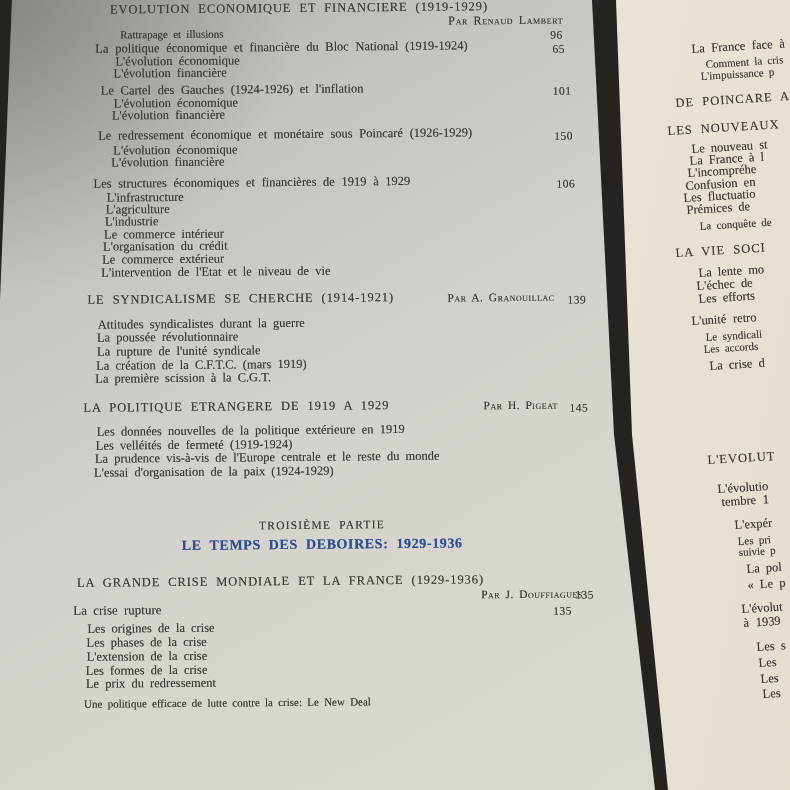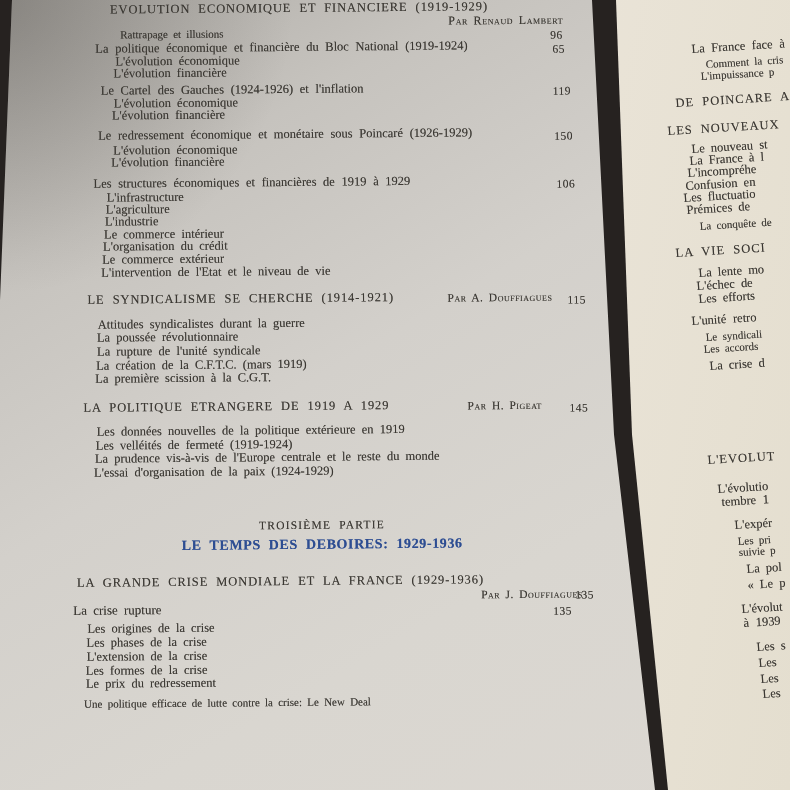--- a/index.html
+++ b/index.html
@@ -58,43 +58,43 @@
 
   <div class="left-page">
     <div class="lp-content">
 
       <div class="lp-row t-h1" style="padding-left:110px">EVOLUTION ECONOMIQUE ET FINANCIERE (1919-1929)</div>
       <div class="lp-row t-byline" style="text-align:right;padding-right:57px;margin-top:1px">Par Renaud Lambert</div>
       <div class="lp-row t-small" style="padding-left:120px"><span>Rattrapage et illusions</span><span class="num" style="left:550px">96</span></div>
       <div class="lp-row t-section" style="padding-left:95px;margin-top:2px"><span>La politique économique et financière du Bloc National (1919-1924)</span><span class="num" style="left:552px">65</span></div>
       <div class="lp-row t-sub" style="padding-left:115px">L'évolution économique</div>
       <div class="lp-row t-sub" style="padding-left:113px">L'évolution financière</div>
-      <div class="lp-row t-section" style="padding-left:100px;margin-top:5px"><span>Le Cartel des Gauches (1924-1926) et l'inflation</span><span class="num" style="left:552px">119</span></div>
+      <div class="lp-row t-section" style="padding-left:100px;margin-top:5px"><span>Le Cartel des Gauches (1924-1926) et l'inflation</span><span class="num" style="left:552px">101</span></div>
       <div class="lp-row t-sub" style="padding-left:113px">L'évolution économique</div>
       <div class="lp-row t-sub" style="padding-left:111px">L'évolution financière</div>
       <div class="lp-row t-section" style="padding-left:97px;margin-top:8px"><span>Le redressement économique et monétaire sous Poincaré (1926-1929)</span><span class="num" style="left:553px">150</span></div>
       <div class="lp-row t-sub" style="padding-left:112px;margin-top:2px">L'évolution économique</div>
       <div class="lp-row t-sub" style="padding-left:110px">L'évolution financière</div>
       <div class="lp-row t-section" style="padding-left:92px;margin-top:9px"><span>Les structures économiques et financières de 1919 à 1929</span><span class="num" style="left:555px">106</span></div>
       <div class="lp-row t-sub" style="padding-left:105px;margin-top:1px">L'infrastructure</div>
       <div class="lp-row t-sub" style="padding-left:104px">L'agriculture</div>
       <div class="lp-row t-sub" style="padding-left:103px">L'industrie</div>
       <div class="lp-row t-sub" style="padding-left:102px;margin-top:1px">Le commerce intérieur</div>
       <div class="lp-row t-sub" style="padding-left:101px">L'organisation du crédit</div>
       <div class="lp-row t-sub" style="padding-left:100px;margin-top:1px">Le commerce extérieur</div>
       <div class="lp-row t-sub" style="padding-left:99px;margin-top:1px">L'intervention de l'Etat et le niveau de vie</div>
 
-      <div class="lp-row t-chapter" style="padding-left:85px;margin-top:15px"><span>LE SYNDICALISME SE CHERCHE (1914-1921)</span><span class="byline-abs" style="left:445px">Par A. Douffiagues</span><span class="num" style="left:565px">115</span></div>
+      <div class="lp-row t-chapter" style="padding-left:85px;margin-top:15px"><span>LE SYNDICALISME SE CHERCHE (1914-1921)</span><span class="byline-abs" style="left:445px">Par A. Granouillac</span><span class="num" style="left:565px">139</span></div>
       <div class="lp-row t-sub" style="padding-left:95px;margin-top:12px;line-height:13px">Attitudes syndicalistes durant la guerre</div>
       <div class="lp-row t-sub" style="padding-left:94px;line-height:13px">La poussée révolutionnaire</div>
       <div class="lp-row t-sub" style="padding-left:94px;margin-top:1px;line-height:13px">La rupture de l'unité syndicale</div>
       <div class="lp-row t-sub" style="padding-left:93px;margin-top:1px;line-height:13px">La création de la C.F.T.C. (mars 1919)</div>
       <div class="lp-row t-sub" style="padding-left:92px;line-height:13px">La première scission à la C.G.T.</div>
 
-      <div class="lp-row t-chapter" style="padding-left:80px;margin-top:16px"><span>LA POLITIQUE ETRANGERE DE 1919 A 1929</span><span class="byline-abs" style="left:464px">Par H. Pigeat</span><span class="num" style="left:566px">145</span></div>
+      <div class="lp-row t-chapter" style="padding-left:80px;margin-top:16px"><span>LA POLITIQUE ETRANGERE DE 1919 A 1929</span><span class="byline-abs" style="left:480px">Par H. Pigeat</span><span class="num" style="left:566px">145</span></div>
       <div class="lp-row t-sub" style="padding-left:93px;margin-top:11px;line-height:13px">Les données nouvelles de la politique extérieure en 1919</div>
       <div class="lp-row t-sub" style="padding-left:92px;margin-top:1px;line-height:13px">Les velléités de fermeté (1919-1924)</div>
       <div class="lp-row t-sub" style="padding-left:91px;line-height:13px">La prudence vis-à-vis de l'Europe centrale et le reste du monde</div>
       <div class="lp-row t-sub" style="padding-left:90px;margin-top:1px;line-height:13px">L'essai d'organisation de la paix (1924-1929)</div>
 
       <div class="lp-row t-partlabel" style="padding-left:15px;margin-top:41px">TROISIÈME PARTIE</div>
       <div class="lp-row t-parttitle" style="padding-left:15px;margin-top:6px">LE TEMPS DES DEBOIRES: 1929-1936</div>
 
       <div class="lp-row t-chapter" style="padding-left:72px;margin-top:23px">LA GRANDE CRISE MONDIALE ET LA FRANCE (1929-1936)</div>
       <div class="lp-row" style="height:12px;margin-top:1px">

